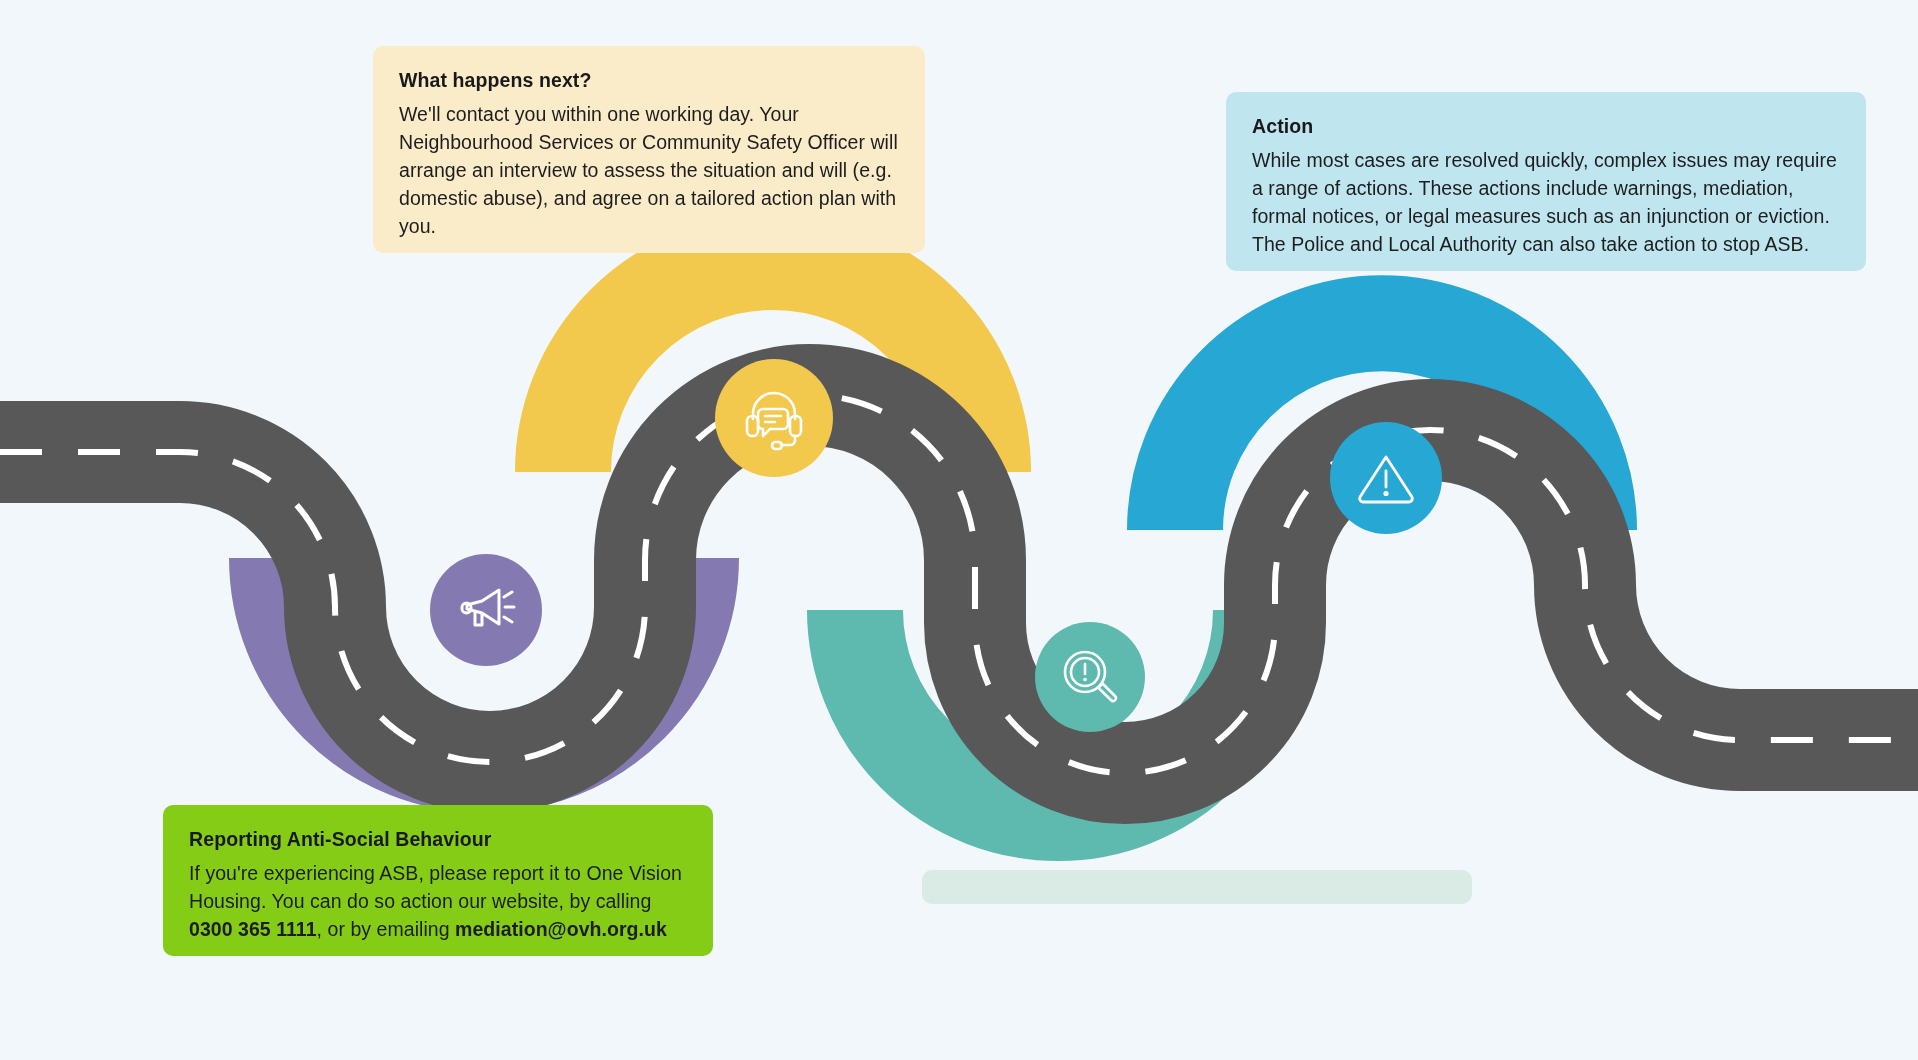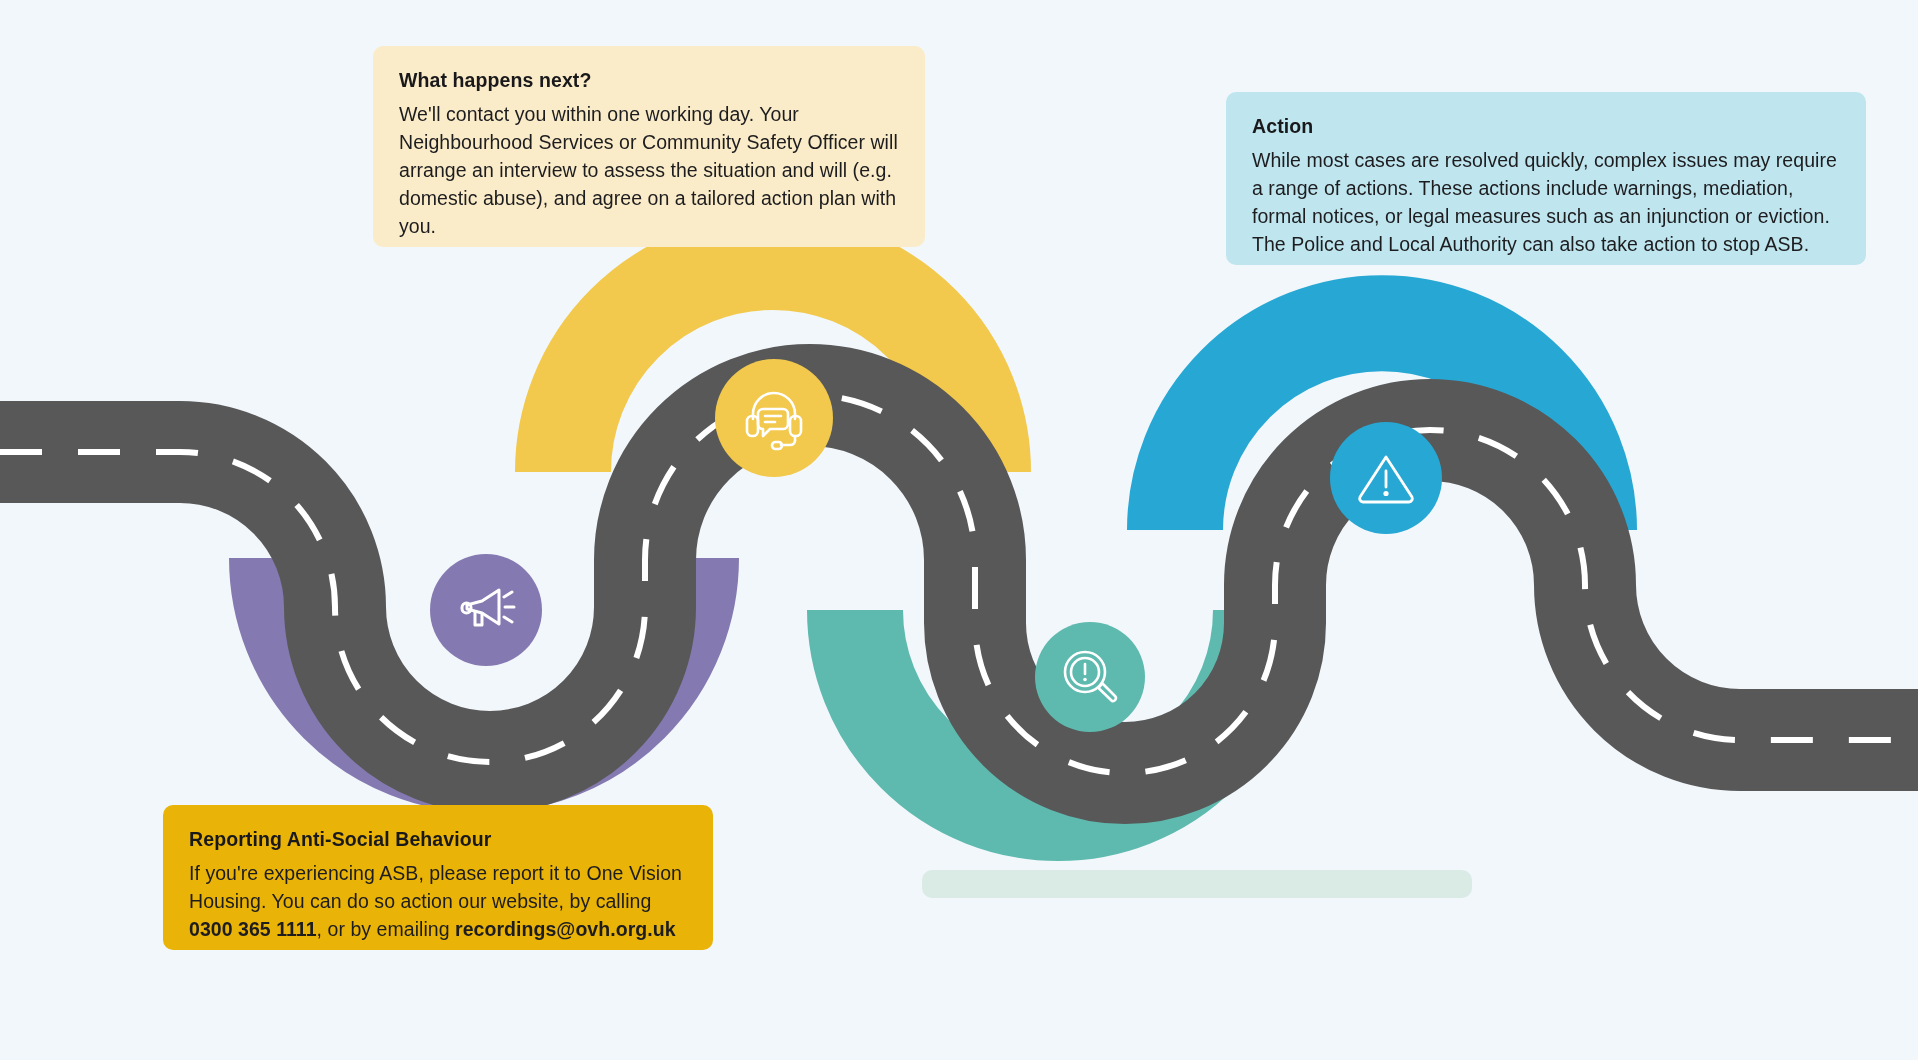--- a/index.html
+++ b/index.html
@@ -24,21 +24,21 @@
   #road-svg {
     position: absolute;
     left: 0; top: 0;
     width: 1918px;
     height: 1060px;
   }
   .card {
     position: absolute;
     border-radius: 10px;
     box-sizing: border-box;
-    padding: 22px 26px 6px 26px;
+    padding: 22px 26px 12px 26px;
   }
   .card-title {
     font-size: 19.5px;
     font-weight: bold;
     color: #19191b;
     margin: 0 0 9px 0;
     line-height: 1.25;
     letter-spacing: 0.1px;
   }
   .card-body {
@@ -53,21 +53,21 @@
   #card-yellow {
     left: 373px;  top: 46px;  width: 552px;
     background: #fbecc9;
   }
   #card-blue {
     left: 1226px; top: 92px;  width: 640px;
     background: #bfe5ef;
   }
   #card-purple {
     left: 163px;  top: 805px; width: 550px;
-    background: #eab308;
+    background: #84cc16;
   }
   #card-green {
     left: 922px;  top: 870px; width: 550px;
     background: #daeae4;
   }
 
   .icon-badge {
     position: absolute;
     border-radius: 50%;
     display: flex;
@@ -172,19 +172,19 @@
 
   <div class="card" id="card-blue">
     <p class="card-title">Action</p>
     <p class="card-body">While most cases are resolved quickly, complex issues may require a range of actions. These actions include warnings, mediation, formal notices, or legal measures such as an injunction or eviction. The Police and Local Authority can also take action to stop ASB.</p>
   </div>
 
   <div class="card" id="card-purple">
     <p class="card-title">Reporting Anti-Social Behaviour</p>
     <p class="card-body"><span>If you're experiencing ASB, please report it to One Vision Housing.</span>
       <span>You can do so action our website, by calling </span><b>0300 365 1111</b><span>, or</span>
-      <span>by emailing </span><b>recordings@ovh.org.uk</b></p>
+      <span>by emailing </span><b>mediation@ovh.org.uk</b></p>
   </div>
 
   <div class="card" id="card-green">
   </div>
 
 </div>
 
 </body></html>

